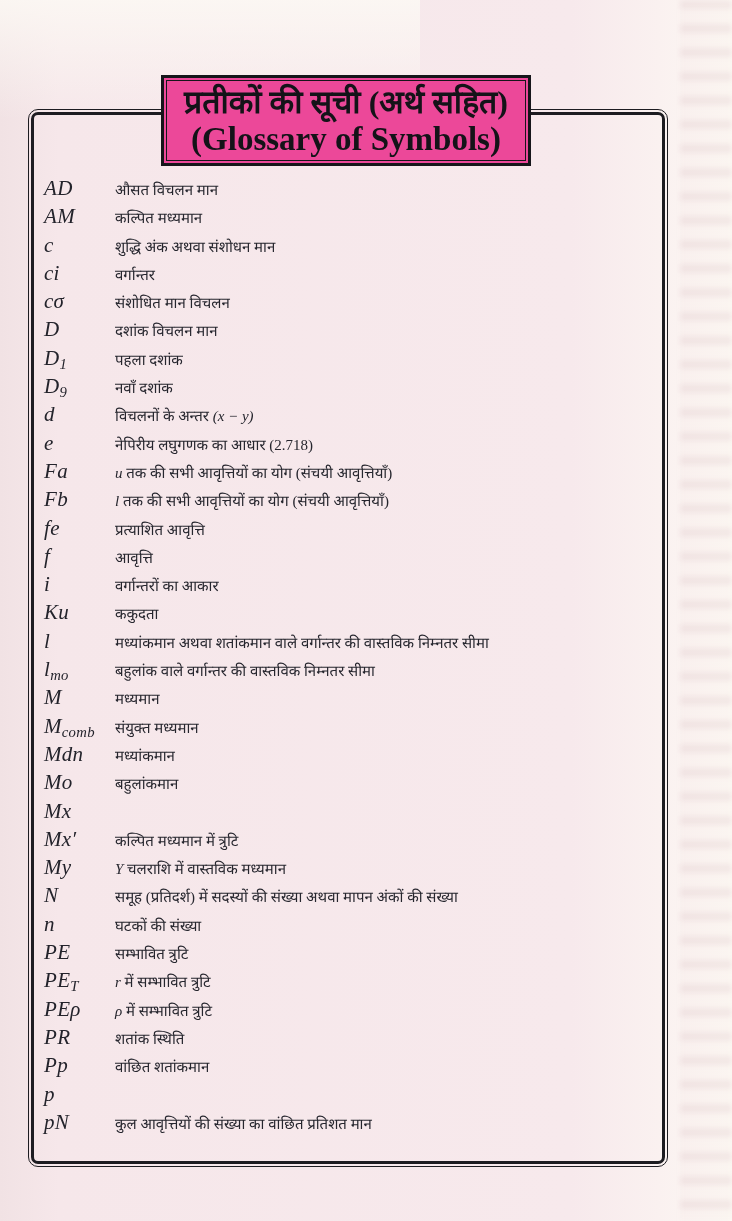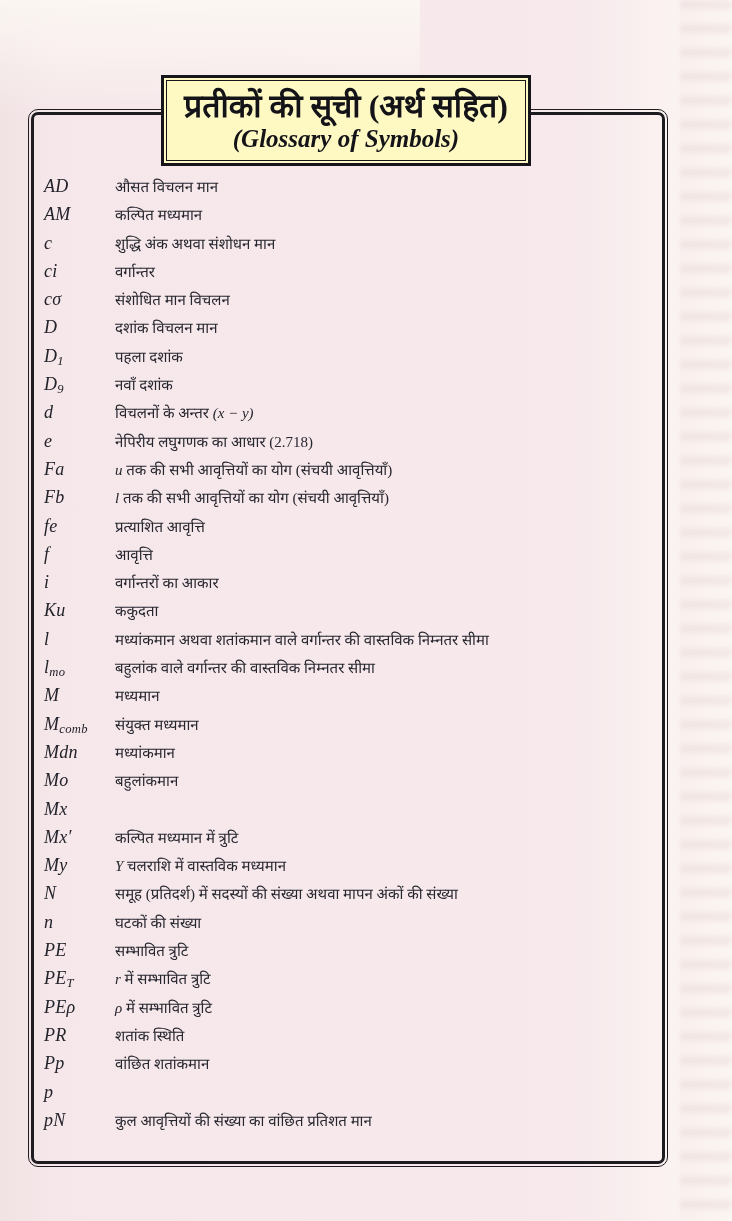--- a/index.html
+++ b/index.html
@@ -27,50 +27,50 @@
   }
   .page-border{
     position:absolute;left:31px;top:112px;width:628px;height:1046px;
     border:3px solid #1d1c21;
     outline:1.5px solid #1d1c21;outline-offset:2px;
     border-radius:7px;
     background:transparent;
   }
   .title-box{
     position:absolute;left:161px;top:75px;width:370px;height:91px;
-    background:#fef9c3;
+    background:#ec4899;
     border:3px solid #16151a;
     box-sizing:border-box;
     z-index:5;
   }
   .title-box .inner{
     position:absolute;inset:2px;border:1px solid #16151a;
     display:flex;flex-direction:column;align-items:center;justify-content:center;
     gap:1px;
   }
   .title-hi{
     font-weight:bold;font-size:32px;line-height:1.15;color:#141318;
     font-family:"Liberation Serif","DejaVu Sans",serif;
     white-space:nowrap;
   }
   .title-en{
-    font-weight:bold;font-style:italic;font-size:25px;line-height:1.05;color:#141318;
+    font-weight:bold;font-size:33px;line-height:1.05;color:#141318;
     font-family:"Liberation Serif",serif;
     white-space:nowrap;
   }
   .rows{
     position:absolute;left:44px;top:176px;right:46px;z-index:2;
   }
   .row{
     height:28.3px;display:flex;align-items:baseline;white-space:nowrap;
   }
   .sym{
     flex:none;width:71px;
     font-family:"Liberation Serif",serif;font-style:italic;
-    font-size:18px;color:#23232b;letter-spacing:.3px;
+    font-size:21px;color:#23232b;letter-spacing:.3px;
   }
   .sym sub{
     font-size:0.70em;font-style:italic;vertical-align:-0.25em;line-height:0;
   }
   .desc{
     font-size:15px;color:#26262e;
     font-family:"Liberation Serif","DejaVu Sans",serif;
   }
   .desc .lat{
     font-family:"Liberation Serif",serif;font-style:italic;

